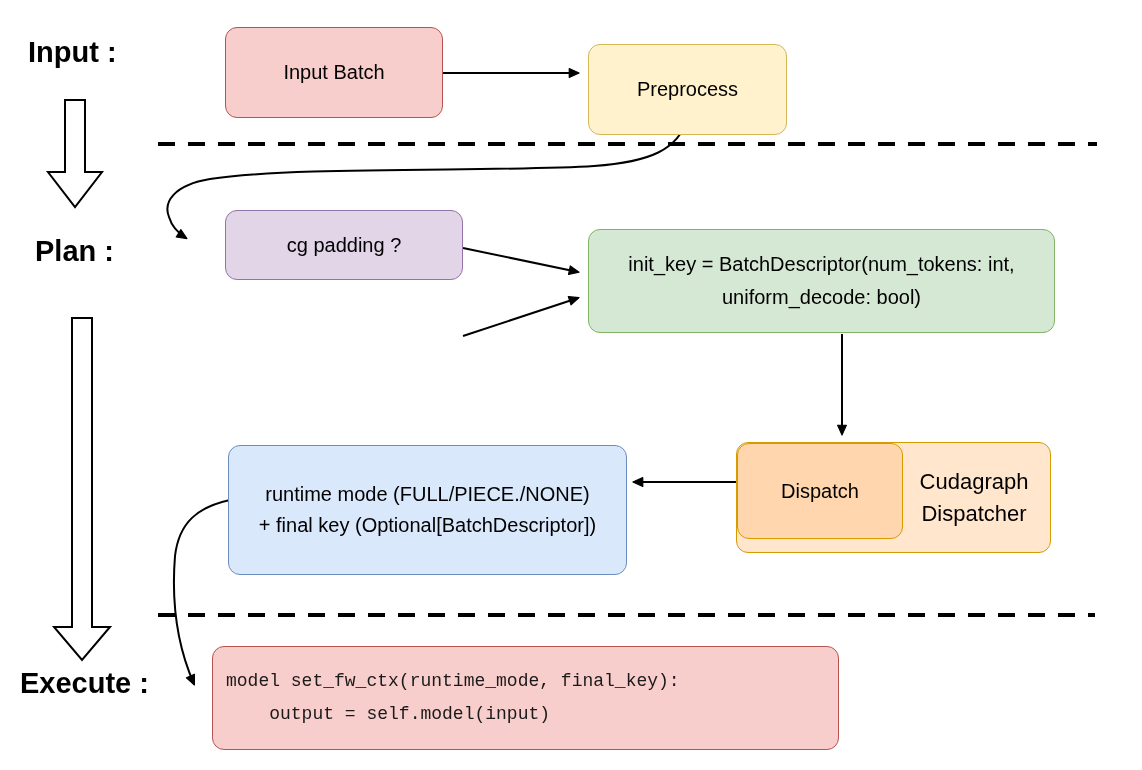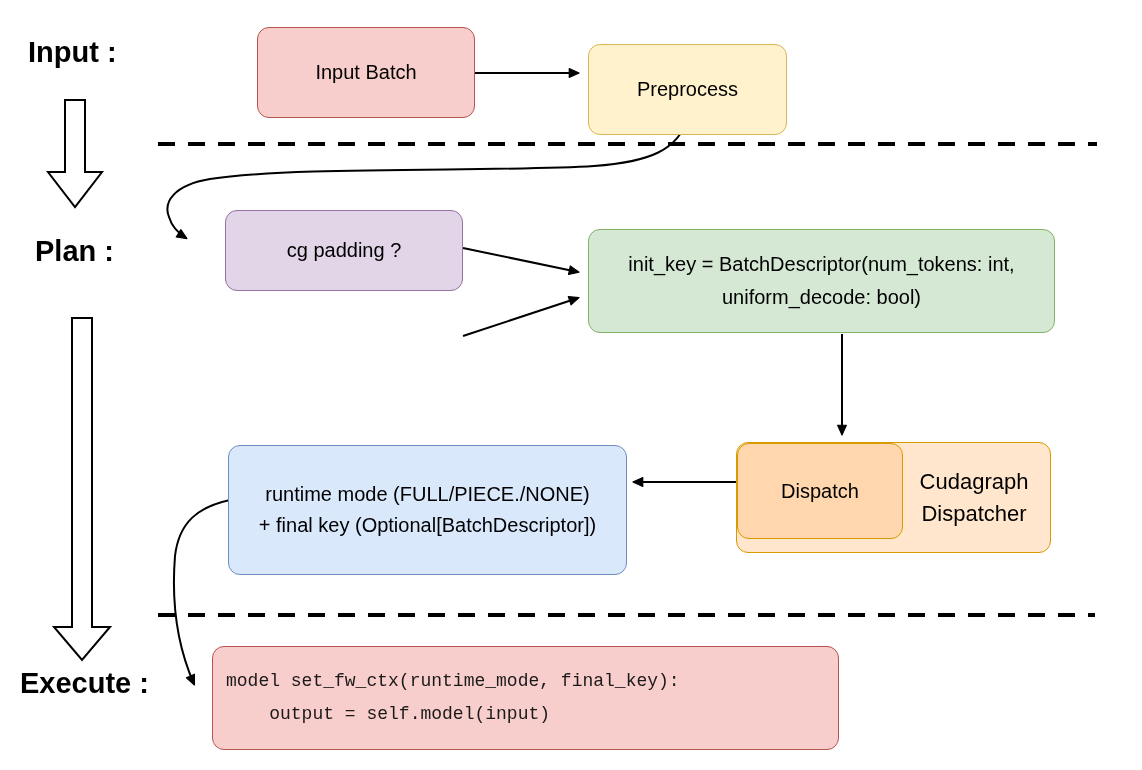--- a/index.html
+++ b/index.html
@@ -64,29 +64,29 @@
 
     <line x1="736" y1="482" x2="634" y2="482" stroke="#000" stroke-width="2" marker-end="url(#ah)"></line>
 
     <path d="M 230 500 C 198 507, 179 522, 175 556 C 171 606, 179 650, 194 684" fill="none" stroke="#000" stroke-width="2" marker-end="url(#ah)"></path>
   </svg>
 
   <div class="stage-label" style="left:28px;top:36px;">Input :</div>
   <div class="stage-label" style="left:35px;top:235px;">Plan :</div>
   <div class="stage-label" style="left:20px;top:667px;">Execute :</div>
 
-  <div class="node red" style="left:225px;top:27px;width:218px;height:91px;margin-left:32px;">
+  <div class="node red" style="left:225px;top:27px;width:218px;height:91px;">
     <div>Input Batch</div>
   </div>
 
   <div class="node yellow" style="left:588px;top:44px;width:199px;height:91px;">
     <div>Preprocess</div>
   </div>
 
-  <div class="node purple" style="left:225px;top:210px;width:238px;height:81px;">
+  <div class="node purple" style="left:225px;top:210px;width:238px;height:70px;">
     <div>cg padding ?</div>
   </div>
 
 
   <div class="node green" style="left:588px;top:229px;width:467px;height:104px;line-height:33px;">
     <div>init_key = BatchDescriptor(num_tokens: int,</div>
     <div>uniform_decode: bool)</div>
   </div>
 
   <div class="node orange-outer" style="left:736px;top:442px;width:315px;height:111px;"></div>

